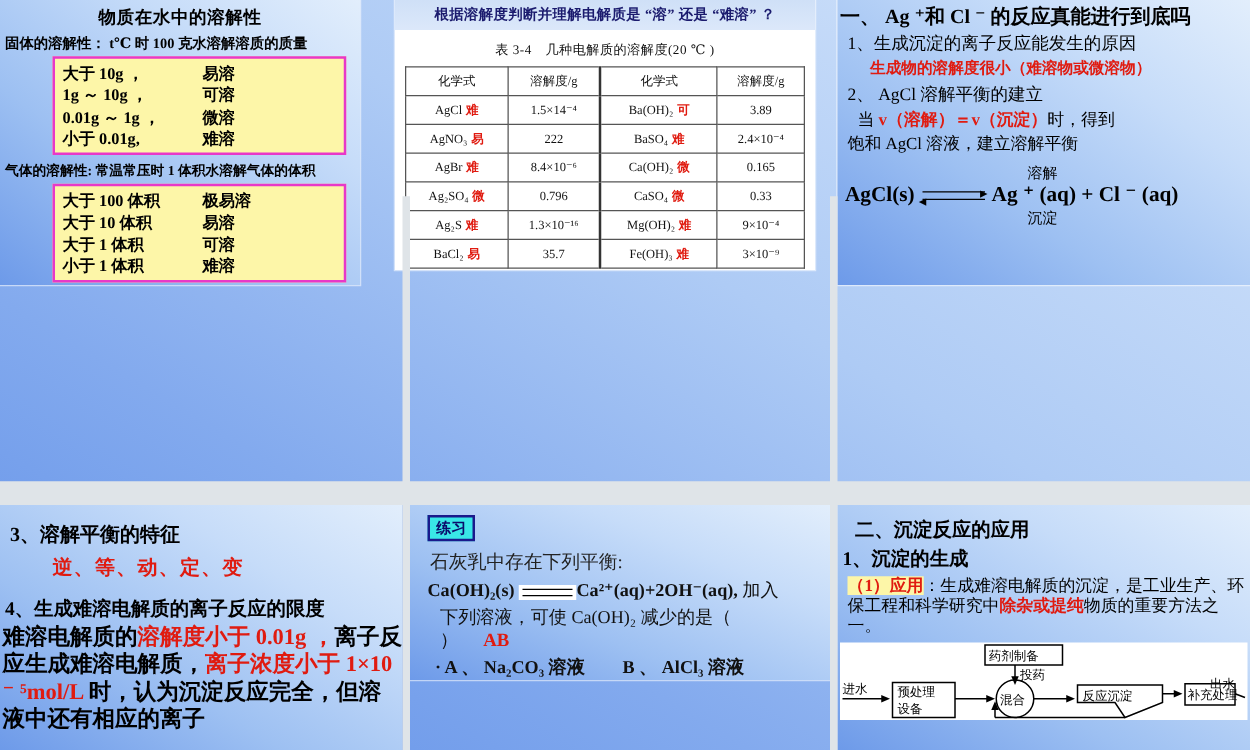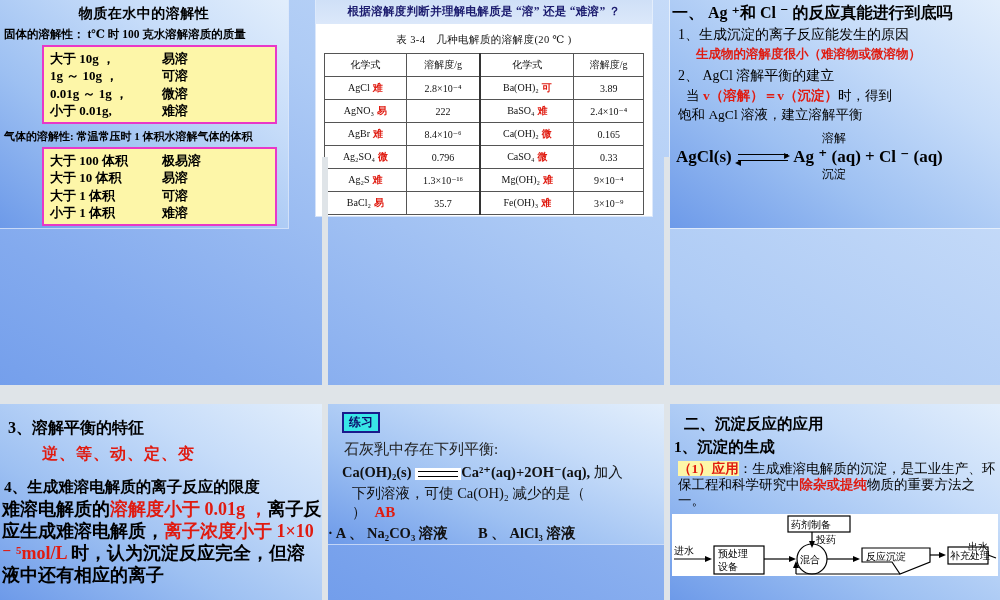--- a/index.html
+++ b/index.html
@@ -87,22 +87,22 @@
   #p5{left:328px;top:404px;width:336px;height:140px;}
   #p5 .tag{
     display:inline-block;background:#39e7e7;border:2px solid #1a1a8c;
     font-size:12px;font-weight:bold;color:#0b0b6b;padding:0 5px;margin:8px 0 0 14px;
   }
   #p5 .t1{font-size:15px;color:#222;margin:7px 0 0 16px;}
   #p5 .t2{font-size:14.5px;color:#111;margin:4px 0 0 14px;font-weight:bold;white-space:nowrap;}
   #p5 .t2 .tail{font-weight:normal;}
   #p5 .t3{font-size:14.5px;color:#111;margin:2px 0 0 24px;}
   #p5 .t4{font-size:14.5px;color:#111;margin:0 0 0 24px;}
-  #p5 .ans{color:#e01b10;font-weight:bold;font-size:15px;margin-left:8px;}
-  #p5 .opt{font-size:14.5px;color:#111;margin:2px 0 0 0;display:flex;}
+  #p5 .ans{color:#e01b10;font-weight:bold;font-size:15px;margin-left:20px;}
+  #p5 .opt{font-size:14.5px;color:#111;margin:2px 0 0 20px;display:flex;}
   #p5 .opt .o1{width:150px;font-weight:bold;}
   #p5 .opt .o2{font-weight:bold;}
   .mini-arrow{display:inline-block;position:relative;width:46px;height:12px;vertical-align:middle;background:#fff;}
   .mini-arrow:before,.mini-arrow:after{content:"";position:absolute;left:3px;width:40px;border-top:1.5px solid #000;}
   .mini-arrow:before{top:3px;}
   .mini-arrow:after{top:8px;}
 
   
   #p6{left:670px;top:404px;width:330px;height:196px;}
   #p6 .b1{font-size:15.5px;font-weight:bold;color:#000;margin:10px 0 0 14px;}
@@ -167,21 +167,21 @@
       <table class="st">
         <tbody>
             <tr>
           <td class="hd">化学式</td>
           <td class="hd">溶解度/g</td>
           <td class="hd sep">化学式</td>
           <td class="hd">溶解度/g</td>
         </tr>
         <tr>
           <td><span>AgCl</span><span class="mark">难</span></td>
-          <td>2.8×10⁻⁴</td>
+          <td>1.5×14⁻⁴</td>
           <td class="sep"><span>Ba(OH)₂</span><span class="mark">可</span></td>
           <td>3.89</td>
         </tr>
         <tr>
           <td><span>AgNO₃</span><span class="mark">易</span></td>
           <td>222</td>
           <td class="sep"><span>BaSO₄</span><span class="mark">难</span></td>
           <td>2.4×10⁻⁴</td>
         </tr>
         <tr>

